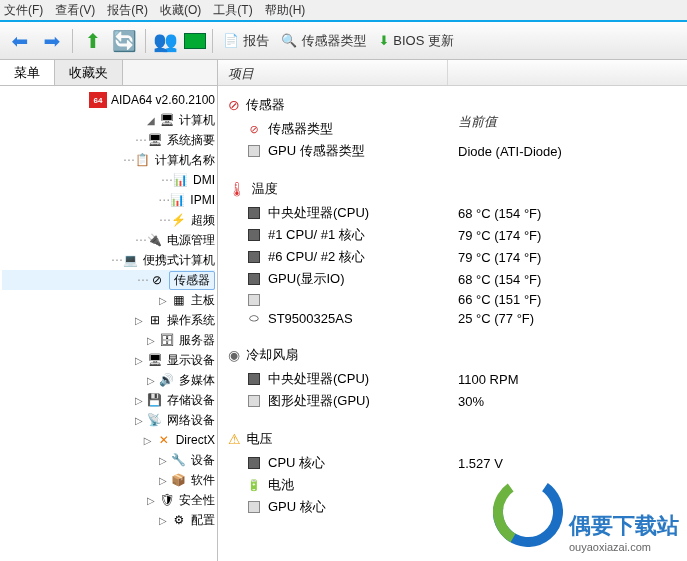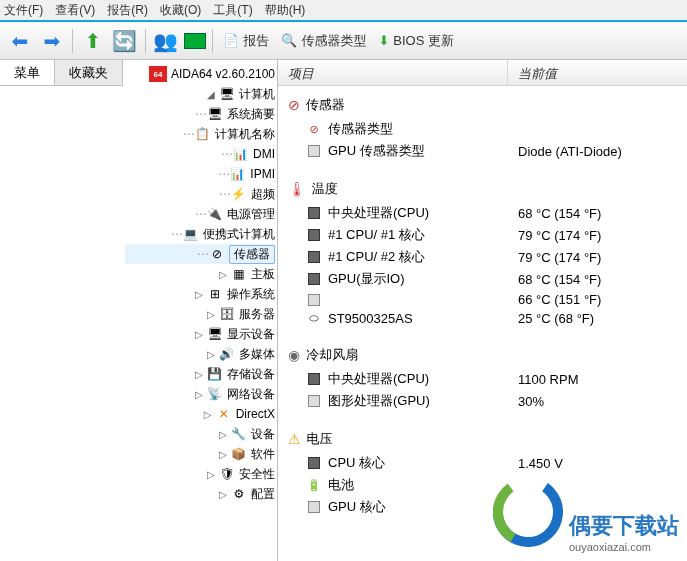--- a/index.html
+++ b/index.html
@@ -8,41 +8,41 @@
     .menubar { display: flex; height: 22px; align-items: center; background: #f0f0f0; border-bottom: 2px solid #0ea5e9; padding-left: 4px; gap: 12px; }
     .menubar span { color: #333; }
     
     .toolbar { display: flex; height: 38px; align-items: center; background: linear-gradient(#fdfdfd, #e8e8e8); border-bottom: 1px solid #c0c0c0; padding: 0 6px; gap: 4px; }
     .tb-btn { width: 28px; height: 28px; display: flex; align-items: center; justify-content: center; font-size: 20px; cursor: pointer; }
     .tb-sep { width: 1px; height: 24px; background: #c0c0c0; margin: 0 2px; }
     .tb-labeled { display: flex; align-items: center; gap: 4px; height: 28px; padding: 0 4px; cursor: pointer; font-size: 13px; color: #333; }
     
     .body-area { display: flex; height: calc(561px - 60px); }
     
-    .left-panel { width: 278px; border-right: 1px solid #c0c0c0; display: flex; flex-direction: row; }
+    .left-panel { width: 218px; border-right: 1px solid #c0c0c0; display: flex; flex-direction: column; }
     .tabs { display: flex; height: 26px; background: #f5f5f5; border-bottom: 1px solid #c0c0c0; }
     .tab { padding: 4px 14px; border-right: 1px solid #c0c0c0; background: #fff; font-size: 13px; cursor: pointer; }
     .tab.inactive { background: #eaeaea; }
     
     .tree { flex: 1; overflow-y: auto; padding: 4px 2px; }
     .tree-row { display: flex; align-items: center; height: 20px; padding-left: 4px; cursor: pointer; white-space: nowrap; justify-content: flex-end; }
     .tree-row .twisty { width: 12px; color: #666; font-size: 10px; }
     .tree-row .dots { color: #999; letter-spacing: -2px; margin-right: 2px; }
     .tree-icon { width: 16px; height: 16px; display: inline-flex; align-items: center; justify-content: center; margin-right: 4px; font-size: 12px; }
     .tree-row.selected { background: #e5f3ff; }
     .tree-row.selected .tree-label { border: 1px solid #7eb4ea; padding: 0 4px; border-radius: 2px; }
     .lvl1 { padding-left: 4px; }
     .lvl2 { padding-left: 22px; }
     .lvl3 { padding-left: 40px; }
     
     .right-panel { flex: 1; display: flex; flex-direction: column; }
     .col-header { display: flex; height: 26px; background: linear-gradient(#fdfdfd,#ececec); border-bottom: 1px solid #d0d0d0; }
     .col-header div { padding: 5px 10px; font-size: 13px; color: #333; font-style: italic; }
     .col-item { width: 230px; border-right: 1px solid #d8d8d8; }
-    .col-value { flex: 1; }
+    .col-value { flex: 1; margin-top: 48px; }
     
     .content { flex: 1; overflow-y: auto; padding: 6px 0; }
     .group-header { display: flex; align-items: center; padding: 4px 10px; font-weight: normal; font-size: 13px; color: #000; }
     .group-header .gicon { margin-right: 6px; font-size: 14px; }
     .data-row { display: flex; align-items: center; padding: 2px 0 2px 28px; font-size: 13px; }
     .data-row .ritem { width: 212px; display: flex; align-items: center; }
     .data-row .ricon { width: 16px; margin-right: 6px; display: inline-flex; align-items: center; justify-content: center; font-size: 11px; }
     .data-row .rvalue { color: #000; }
     .group-gap { height: 14px; }
     
@@ -262,21 +262,21 @@
             </span>
             <span>#1 CPU/ #1 核心</span>
           </span>
           <span class="rvalue">79 °C  (174 °F)</span>
         </div>
       <div class="data-row">
           <span class="ritem">
             <span class="ricon">
               <span class="chip"></span>
             </span>
-            <span>#1 CPU/ #2 核心</span>
+            <span>#6 CPU/ #2 核心</span>
           </span>
           <span class="rvalue">79 °C  (174 °F)</span>
         </div>
       <div class="data-row">
           <span class="ritem">
             <span class="ricon">
               <span class="chip"></span>
             </span>
             <span>GPU(显示IO)</span>
           </span>
@@ -288,21 +288,21 @@
               <span class="sq"></span>
             </span>
           </span>
           <span class="rvalue">66 °C  (151 °F)</span>
         </div>
       <div class="data-row">
           <span class="ritem">
             <span class="ricon">⬭</span>
             <span>ST9500325AS</span>
           </span>
-          <span class="rvalue">25 °C  (68 °F)</span>
+          <span class="rvalue">25 °C  (77 °F)</span>
         </div>
       <div class="group-gap"></div>
 
       <div class="group-header">
           <span class="gicon" style="color:#666">◉</span>
           <span>冷却风扇</span>
         </div>
       <div class="data-row">
           <span class="ritem">
             <span class="ricon">
@@ -327,21 +327,21 @@
           <span class="gicon" style="color:#e90">⚠</span>
           <span>电压</span>
         </div>
       <div class="data-row">
           <span class="ritem">
             <span class="ricon">
               <span class="chip"></span>
             </span>
             <span>CPU 核心</span>
           </span>
-          <span class="rvalue">1.450 V</span>
+          <span class="rvalue">1.527 V</span>
         </div>
       <div class="data-row">
           <span class="ritem">
             <span class="ricon">🔋</span>
             <span>电池</span>
           </span>
           <span class="rvalue"></span>
         </div>
       <div class="data-row">
           <span class="ritem">

